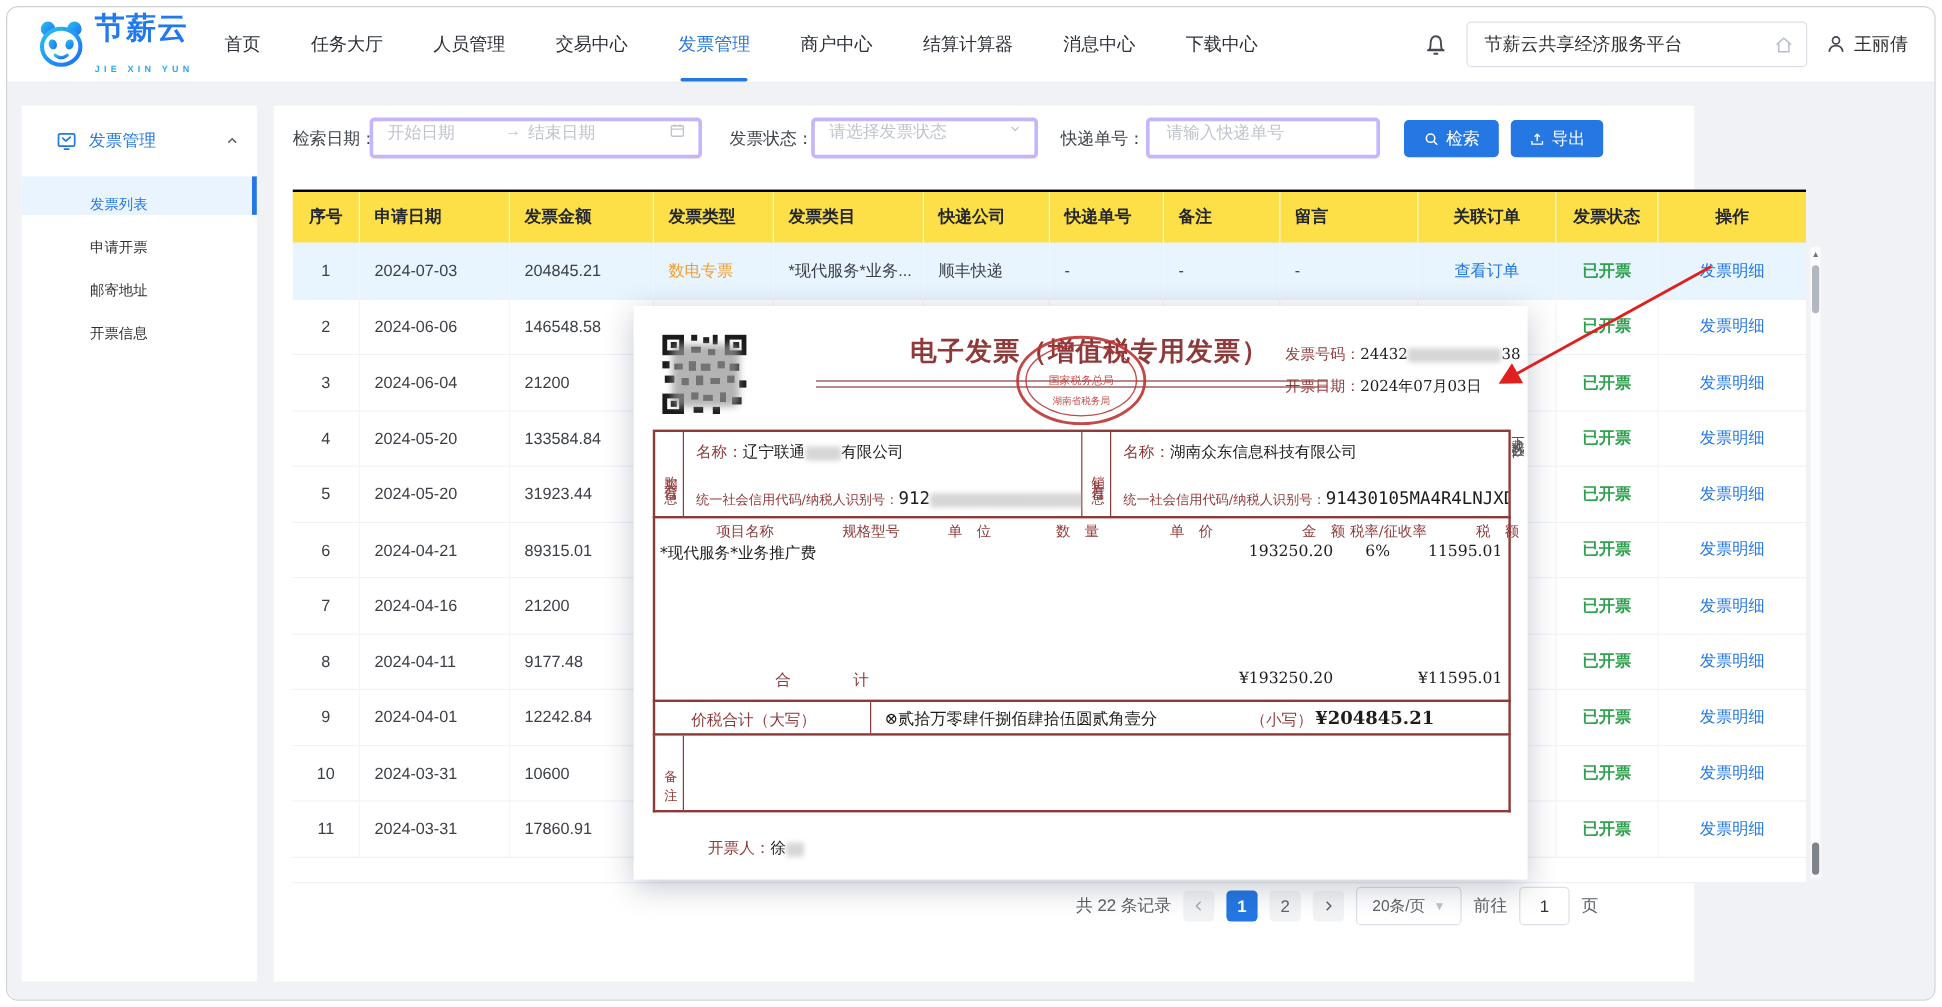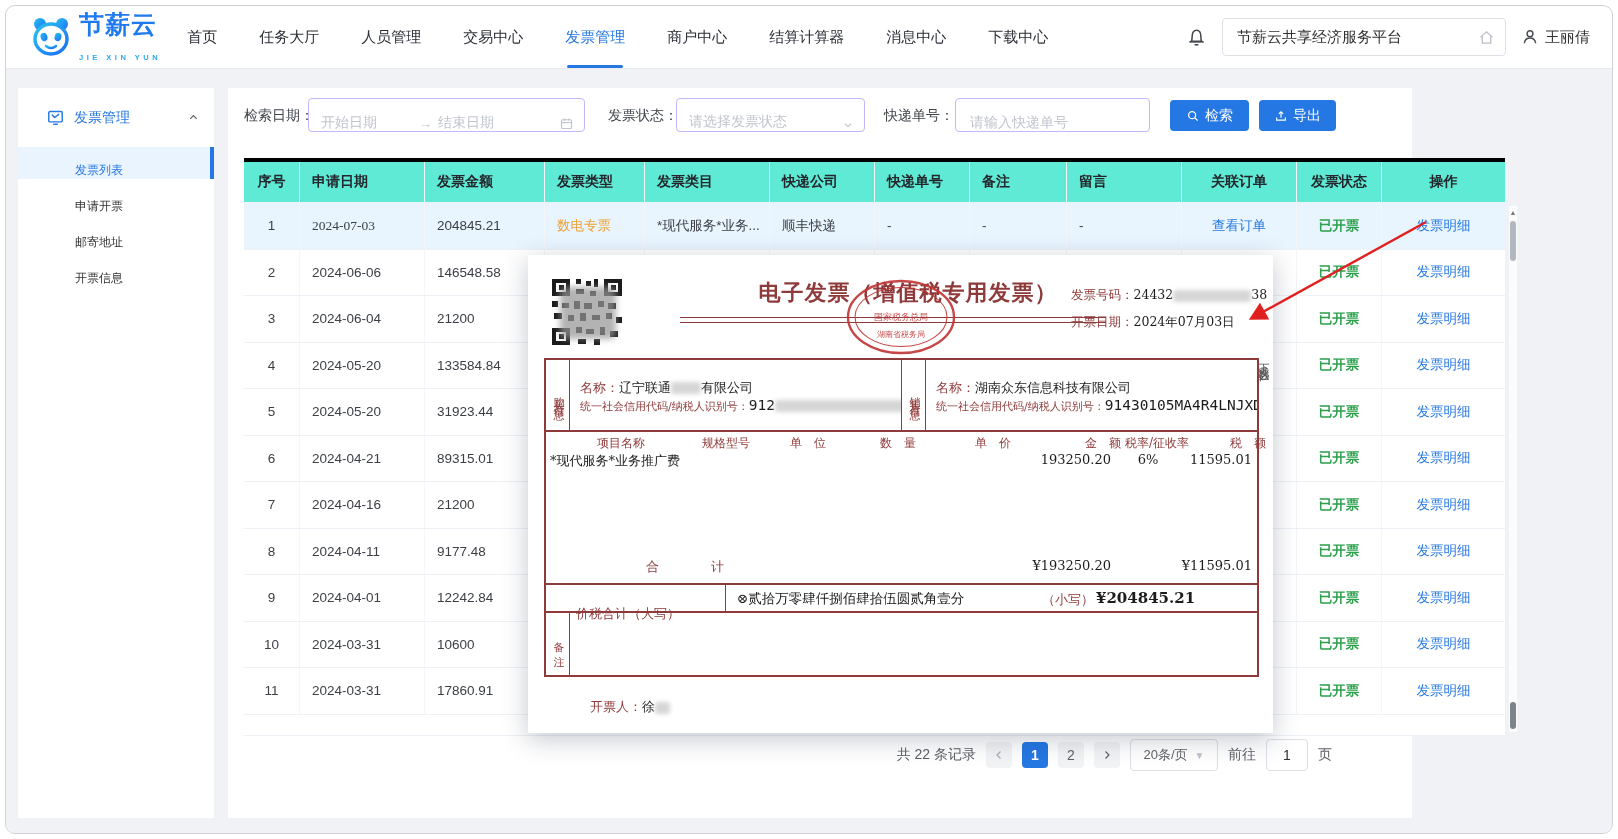--- a/index.html
+++ b/index.html
@@ -26,37 +26,37 @@
   
   .sidebar{position:absolute;left:18px;top:88px;width:196px;height:730px;background:#fff;z-index:4}
   .side-group{display:flex;align-items:center;padding:20px 14px 16px 28px;cursor:pointer}
   .side-group .glabel{color:#2577e3;font-size:14px;margin-left:9px;font-weight:500}
   .side-group .chev{margin-left:auto;color:#5a6068;display:flex}
   .side-item{height:32px;line-height:46px;padding-left:57px;font-size:12px;color:#303133;cursor:pointer;margin-top:4px}
   .side-item.active{background:#e9f4ff;color:#2577e3;border-right:4px solid #2577e3}
   
   .content{position:absolute;left:228px;top:88px;width:1184px;height:730px;background:#fff;z-index:4}
   .f-label{position:absolute;top:19px;font-size:14px;color:#3f444b;font-weight:500}
-  .box{position:absolute;top:10px;height:34px;border:1px solid #c4b5fd;border-radius:4px;background:#fff;display:flex;align-items:flex-end;box-sizing:border-box}
+  .box{position:absolute;top:10px;height:34px;border:3px solid #c4b5fd;border-radius:4px;background:#fff;display:flex;align-items:flex-start;box-sizing:border-box}
   .box input{border:none;outline:none;font-size:14px;color:#303133;background:transparent;font-family:"Liberation Sans",sans-serif}
   .box input::placeholder{color:#c0c4cc}
   .date-box{left:80px;width:277px;padding:0 10px;gap:4px}
   .date-box input{width:92px}
   .d-sep{color:#c0c4cc;font-size:13px}
   .status-select{left:448px;width:189px;padding:0 10px 0 12px;justify-content:space-between;cursor:pointer}
   .ph{color:#c0c4cc;font-size:14px}
   .track-box{left:727px;width:195px;padding:0 12px}
   .track-box input{width:100%}
   .btn{position:absolute;top:12px;height:31px;background:#2577e3;border:none;border-radius:4px;color:#fff;font-size:14px;
        display:flex;align-items:center;justify-content:center;gap:5px;cursor:pointer;font-family:"Liberation Sans",sans-serif}
   .btn-search{left:942px;width:79px}
   .btn-export{left:1031px;width:77px}
   
   .tbl{position:absolute;left:16px;top:70px;width:1261px}
-  .thead{display:flex;height:45px;background:#5eead4;border-top:4px solid #000000;border-bottom:1px solid #eef1f6;box-sizing:border-box}
+  .thead{display:flex;height:45px;background:#fde047;border-top:2px solid #000000;border-bottom:1px solid #eef1f6;box-sizing:border-box}
   .th{display:flex;align-items:center;font-size:14px;font-weight:700;color:#23272d;padding:0 12px;box-sizing:border-box;border-right:1px solid #f1f3f7}
   .tr{display:flex;height:46.5px;border-bottom:1px solid #eef1f6;background:#fff;box-sizing:border-box}
   .tr.hl{background:#e8f4fe}
   .tr.partial{height:21px}
   .td{display:flex;align-items:center;font-size:13.5px;color:#3c4046;padding:0 12px;box-sizing:border-box;border-right:1px solid #f3f5f9;overflow:hidden;white-space:nowrap}
   .ctr{justify-content:center;padding:0 4px}
   .c-type{color:#f0a033}
   .c-link{color:#2577e3;cursor:pointer}
   .c-status{color:#2fa04e;font-weight:600}
   
@@ -81,21 +81,21 @@
   .inv-title{left:158px;top:23px;width:444px;text-align:center;font-size:22px;color:#8f3a3a;font-weight:700;letter-spacing:1px}
   .inv-underline{left:152px;top:62px;width:426px;height:4px;border-top:1.5px solid #8f3a3a;border-bottom:1.5px solid #8f3a3a}
   .stamp{left:316px;top:22px;opacity:.9}
   .inv-meta{left:543px;top:26px;font-size:12.5px;line-height:27px;white-space:nowrap}
   .rl{color:#8f3a3a}
   .blur{display:inline-block;height:12px;background:#d6d6d6;filter:blur(2px);border-radius:2px;vertical-align:middle}
   .party{left:16px;top:103px;width:715px;height:74px;border:2px solid #8f3a3a;display:flex;box-sizing:border-box}
   .v-label{width:23px;border-right:1px solid #8f3a3a;display:flex;align-items:center;justify-content:center;
            color:#8f3a3a;font-size:11px;writing-mode:vertical-rl;letter-spacing:3px;flex:none}
   .bl{border-left:1px solid #8f3a3a}
-  .p-cell{flex:1;padding:8px 8px 6px 10px;display:flex;flex-direction:column;justify-content:center;font-size:13px;white-space:nowrap;overflow:hidden}
+  .p-cell{flex:1;padding:8px 8px 6px 10px;display:flex;flex-direction:column;justify-content:space-between;font-size:13px;white-space:nowrap;overflow:hidden}
   .code-val{font-family:"DejaVu Sans Mono",monospace;font-size:14.5px}
   .lab-sm{font-size:11px}
   .items{left:16px;top:175px;width:715px;height:155px;border:2px solid #8f3a3a;border-top:none;box-sizing:border-box}
   .items span{position:absolute;white-space:nowrap}
   .ih{color:#8f3a3a;font-size:12px;top:5px}
   .irow{top:22px;font-size:13px}
   .sum-row{top:128px;font-size:13px}
   .grand{left:16px;top:330px;width:715px;height:28px;border:2px solid #8f3a3a;border-top:none;box-sizing:border-box}
   .grand span{position:absolute;white-space:nowrap}
   .g-div{position:absolute;left:179px;top:0;bottom:0;width:1px;background:#8f3a3a}
@@ -243,21 +243,21 @@
         <div class="th" style="width: 105px;">快递公司</div>
         <div class="th" style="width: 95px;">快递单号</div>
         <div class="th" style="width: 97px;">备注</div>
         <div class="th" style="width: 115px;">留言</div>
         <div class="th ctr" style="width: 115px;">关联订单</div>
         <div class="th ctr" style="width: 85px;">发票状态</div>
         <div class="th ctr" style="width: 123px; border-right: none;">操作</div>
       </div>
       <div class="tr hl">
         <div class="td ctr" style="width: 56px;">1</div>
-        <div class="td" style="width: 125px; font-family: Liberation Serif, serif;">2024-07-03</div>
+        <div class="td" style="width: 125px;">2024-07-03</div>
         <div class="td" style="width: 120px;">204845.21</div>
         <div class="td c-type" style="width: 100px;">数电专票</div>
         <div class="td" style="width: 125px;">*现代服务*业务...</div>
         <div class="td" style="width: 105px;">顺丰快递</div>
         <div class="td" style="width: 95px;">-</div>
         <div class="td" style="width: 97px;">-</div>
         <div class="td" style="width: 115px;">-</div>
         <div class="td ctr c-link" style="width: 115px;">查看订单</div>
         <div class="td ctr c-status" style="width: 85px;">已开票</div>
         <div class="td ctr c-link" style="width: 123px; border-right: none;">发票明细</div>
@@ -525,21 +525,21 @@
       <span class="ih" style="left: 156px;">规格型号</span>
       <span class="ih" style="left: 244px;">单　位</span>
       <span class="ih" style="left: 334px;">数　量</span>
       <span class="ih" style="left: 429px;">单　价</span>
       <span class="ih" style="left: 539px;">金　额</span>
       <span class="ih" style="left: 579px;">税率/征收率</span>
       <span class="ih" style="left: 684px;">税　额</span>
     </div>
 
   <div class="inv-abs grand">
-    <span class="rl" style="left:30px;top:20px;font-size:13px">价税合计（大写）</span>
+    <span class="rl" style="left:30px;top:6px;font-size:13px">价税合计（大写）</span>
     <div class="g-div"></div>
     <span style="left:191px;top:5px;font-size:13.5px">⊗贰拾万零肆仟捌佰肆拾伍圆贰角壹分</span>
     <span class="rl" style="left:496px;top:6px;font-size:13px">（小写）</span>
     <span style="left:550px;top:4px;font-size:15px;font-weight:700">¥204845.21</span>
   </div>
 
   <div class="inv-abs remark">
     <div class="v-label">备注</div>
     <div style="flex:1"></div>
   </div>

